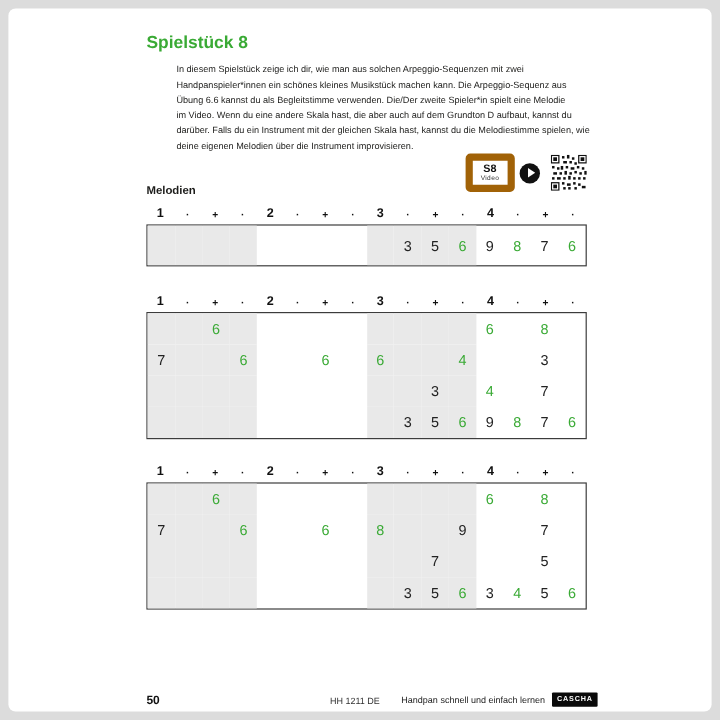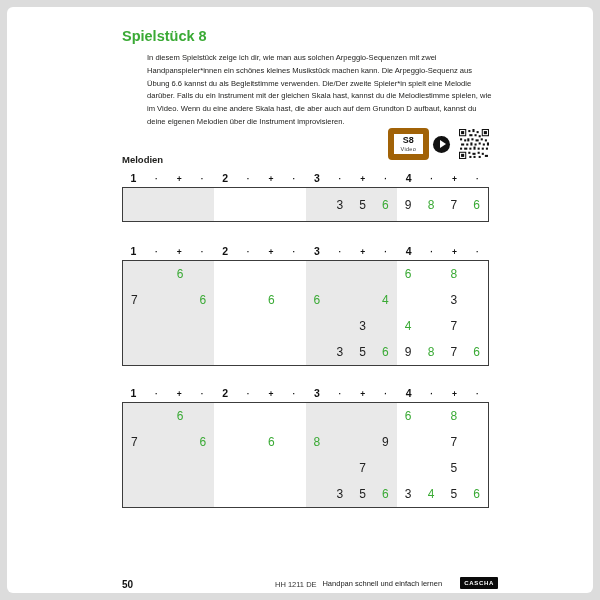--- a/index.html
+++ b/index.html
@@ -72,40 +72,40 @@
     font-size:12px;color:#222;
   }
   .cell.shaded{background:var(--shade);}
   .cell .green{color:var(--green);}
   .page-footer{
     position:absolute;left:115px;top:570px;width:376px;height:15px;
     font-size:7.5px;color:#222;
   }
   .footer-page{position:absolute;left:0;top:2px;font-size:10px;font-weight:bold;color:#111;}
   .footer-code{position:absolute;left:153px;top:3px;color:#333;text-align:right;}
-  .footer-right{position:absolute;right:0;top:0;display:flex;align-items:center;gap:18px;}
+  .footer-right{position:absolute;right:0;top:0;display:flex;align-items:center;gap:6px;}
   .footer-book{font-size:7.5px;color:#222;}
   .brand-logo{
     background:#0a0a0a;color:#fff;font-size:6px;font-weight:bold;
     letter-spacing:.7px;padding:3px 4px;border-radius:1px;line-height:1;
   }
 </style>
 </head>
 <body style="--green: #3aaa35; --shade: #e9e9e9; --border: #3c3c3c;">
 
 <div class="page">
 
   <h1 class="page-title">Spielstück 8</h1>
 
   <div class="intro">
     <div class="line">In diesem Spielstück zeige ich dir, wie man aus solchen Arpeggio-Sequenzen mit zwei</div>
     <div class="line">Handpanspieler*innen ein schönes kleines Musikstück machen kann. Die Arpeggio-Sequenz aus</div>
     <div class="line">Übung 6.6 kannst du als Begleitstimme verwenden. Die/Der zweite Spieler*in spielt eine Melodie</div>
+    <div class="line">im Video. Wenn du eine andere Skala hast, die aber auch auf dem Grundton D aufbaut, kannst du</div>
     <div class="line">darüber. Falls du ein Instrument mit der gleichen Skala hast, kannst du die Melodiestimme spielen, wie</div>
-    <div class="line">im Video. Wenn du eine andere Skala hast, die aber auch auf dem Grundton D aufbaut, kannst du</div>
     <div class="line">deine eigenen Melodien über die Instrument improvisieren.</div>
   </div>
 
   <div class="media-row">
     <div class="video-badge">
       <div class="pill">
         <div class="s8">S8</div>
         <div class="vid">Video</div>
       </div>
       <div class="play-btn">

